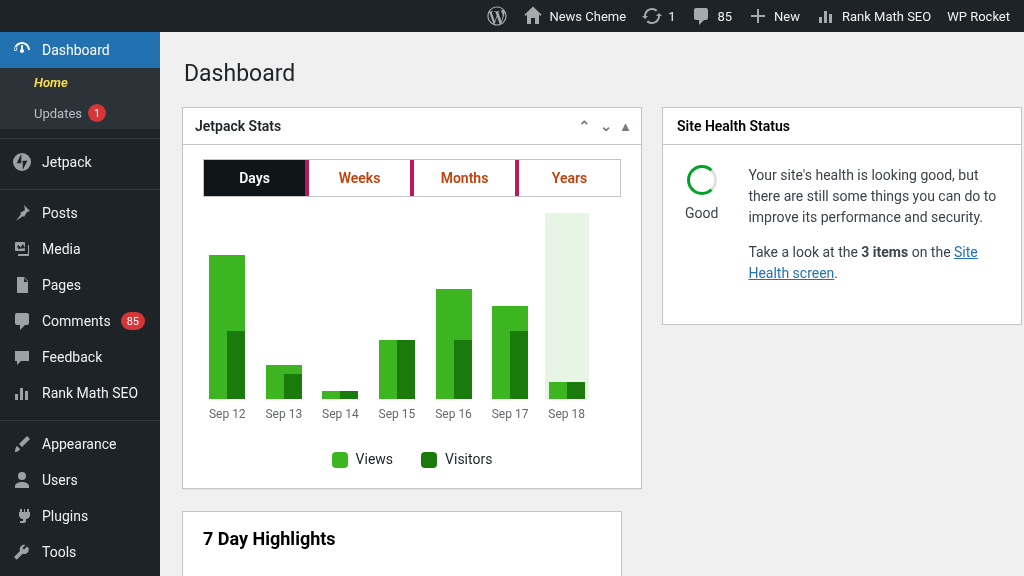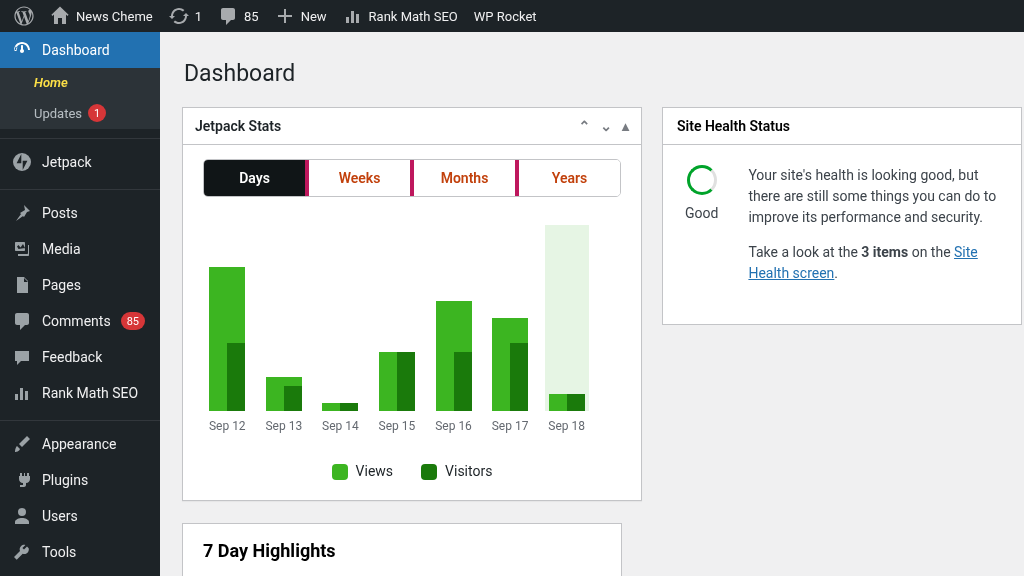--- a/index.html
+++ b/index.html
@@ -1,19 +1,19 @@
 <!DOCTYPE html>
 <html><head>
 <meta charset="utf-8">
 <style>
   * { box-sizing: border-box; margin: 0; padding: 0; font-family: -apple-system, BlinkMacSystemFont, "Segoe UI", Roboto, sans-serif; }
   body { background: #f0f0f1; width: 1024px; height: 576px; overflow: hidden; position: relative; }
 
   
-  .adminbar { background: #1d2327; color: #c3c4c7; height: 32px; display: flex; align-items: center; font-size: 13px; padding: 0 6px; }
+  .adminbar { background: #1d2327; color: #c3c4c7; height: 32px; display: flex; align-items: center; font-size: 13px; padding: 0 6px; justify-content: flex-end; }
   .adminbar .ab-item { display: inline-flex; align-items: center; padding: 0 8px; height: 32px; gap: 6px; cursor: pointer; color:#f0f0f1; }
   .adminbar svg { width: 20px; height: 20px; fill: #a7aaad; }
 
   
   .sidebar { position: absolute; top: 32px; left: 0; width: 160px; bottom: 0; background: #1d2327; color: #f0f0f1; font-size: 14px; }
   .menu-item { display: flex; align-items: center; gap: 10px; padding: 8px 10px 8px 12px; cursor: pointer; color: #f0f0f1; position: relative; }
   .menu-item svg { width: 20px; height: 20px; fill: rgba(240,246,252,.6); flex-shrink: 0; }
   .menu-item.current { background: #2271b1; color: #fff; }
   .menu-item.current svg { fill: #fff; }
   .menu-item.current::after { content: ""; position: absolute; right: -8px; top: 50%; transform: translateY(-50%); border: 8px solid transparent; border-right-color: #f0f0f1; }
@@ -30,21 +30,21 @@
 
   .row { display: flex; gap: 20px; align-items: flex-start; }
   .postbox { background: #fff; border: 1px solid #c3c4c7; box-shadow: 0 1px 1px rgba(0,0,0,.04); width: 440px; }
   .postbox.wide { width: 460px; }
   .postbox .hndle { border-bottom: 1px solid #c3c4c7; padding: 10px 12px; font-size: 14px; font-weight: 600; color:#1d2327; display:flex; justify-content:space-between; align-items:center;}
   .hndle-controls { display:flex; gap:10px; color:#787c82; font-size:14px;}
   .hndle-controls span { cursor:pointer; }
   .postbox .inside { padding: 14px 16px 20px; }
 
   
-  .tab-row { display: flex; border: 1px solid #c3c4c7; border-radius: 5px; overflow: hidden; margin: 0 4px 28px; }
+  .tab-row { display: flex; border: 1px solid #c3c4c7; border-radius: 0; overflow: hidden; margin: 0 4px 16px; }
   .tab { flex: 1; text-align: center; padding: 10px 0; font-size: 14px; color: #c2410c; background: #fff; border-left: 4px solid #be185d; cursor:pointer; font-weight:600;}
   .tab:first-child { border-left: none; }
   .tab.active { background: #101517; color: #fff; }
 
   
   .chart-wrap { position: relative; height: 230px; padding: 0 8px; }
   .y-axis { position: absolute; right: 0; top: 0; bottom: 44px; width: 24px; font-size: 12px; color: #646970; }
   .y-axis span { position: absolute; right: 2px; }
   .bars { position: absolute; left: 0; right: 30px; top: 0; bottom: 44px; display: flex; align-items: flex-end; justify-content: space-around; }
   .bar-group { position: relative; width: 44px; height: 100%; display: flex; align-items: flex-end; justify-content: center; }
@@ -180,29 +180,29 @@
   <div class="menu-separator"></div>
 
   <div class="menu-item">
     <svg viewBox="0 0 20 20">
         <path d="M15 2l3 3-8 8-3-3zM5 12l3 3c-1 3-5 3-5 3s0-4 2-6z"></path>
       </svg>
     <span>Appearance</span>
   </div>
   <div class="menu-item">
     <svg viewBox="0 0 20 20">
+        <path d="M10 10a4 4 0 100-8 4 4 0 000 8zm0 2c-3 0-7 1.5-7 4v2h14v-2c0-2.5-4-4-7-4z"></path>
+      </svg>
+    <span>Users</span>
+  </div>
+  <div class="menu-item">
+    <svg viewBox="0 0 20 20">
         <path d="M13 3v3h2V3h2v3h1v3c0 2-1.5 4-4 4v2c0 1-1 2-2 2H8v-2h3v-2c-2.5 0-4-2-4-4V6h1V3h2v3h2V3h1z"></path>
       </svg>
     <span>Plugins</span>
-  </div>
-  <div class="menu-item">
-    <svg viewBox="0 0 20 20">
-        <path d="M10 10a4 4 0 100-8 4 4 0 000 8zm0 2c-3 0-7 1.5-7 4v2h14v-2c0-2.5-4-4-7-4z"></path>
-      </svg>
-    <span>Users</span>
   </div>
   <div class="menu-item">
     <svg viewBox="0 0 20 20">
         <path d="M16.7 6.3c.4 1.5 0 3.2-1.2 4.4-1.3 1.3-3.2 1.7-4.8 1l-6 6L2 15l6-6c-.7-1.6-.3-3.5 1-4.8C10.2 3 11.9 2.6 13.4 3l-3 3L12 7.6l3-3z"></path>
       </svg>
     <span>Tools</span>
   </div>
 </div>
 
 <div class="main">

